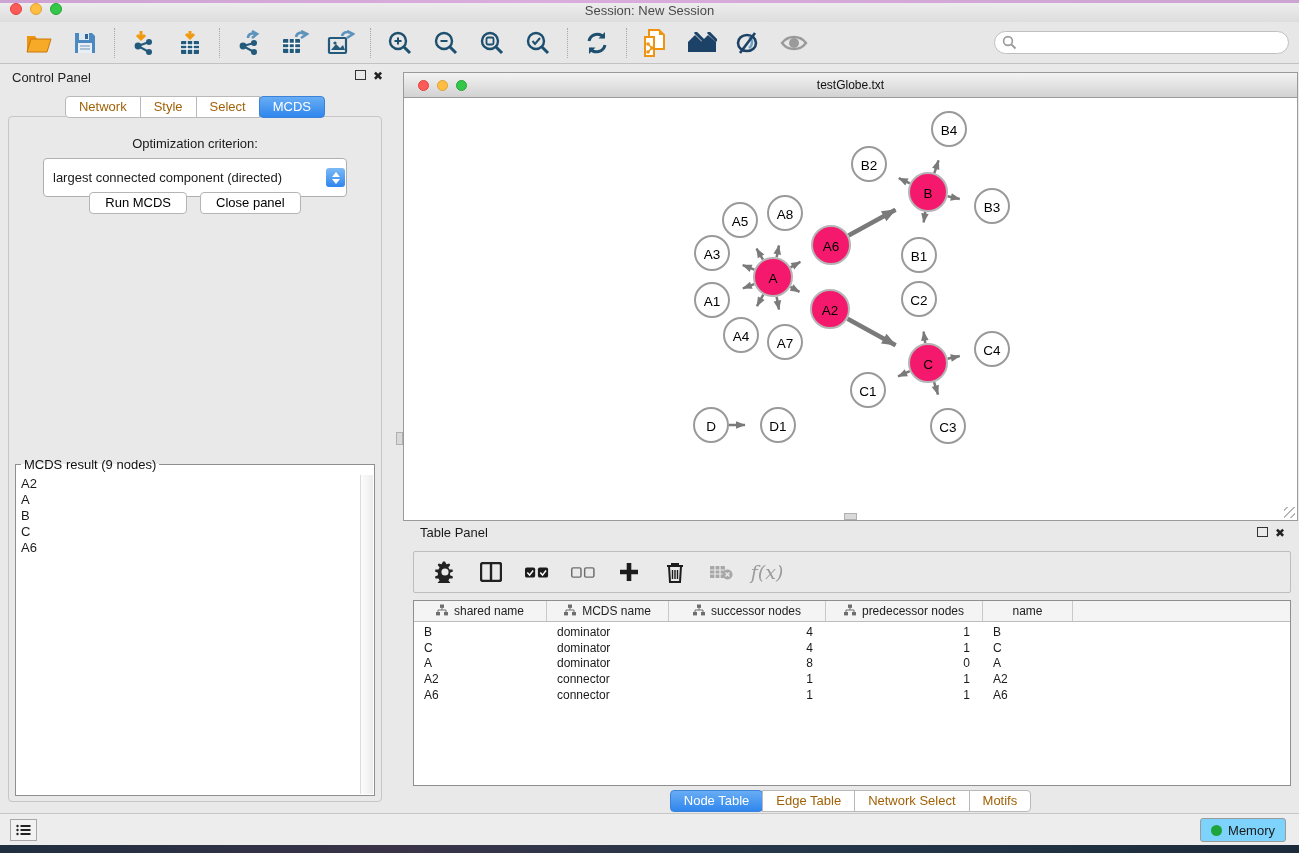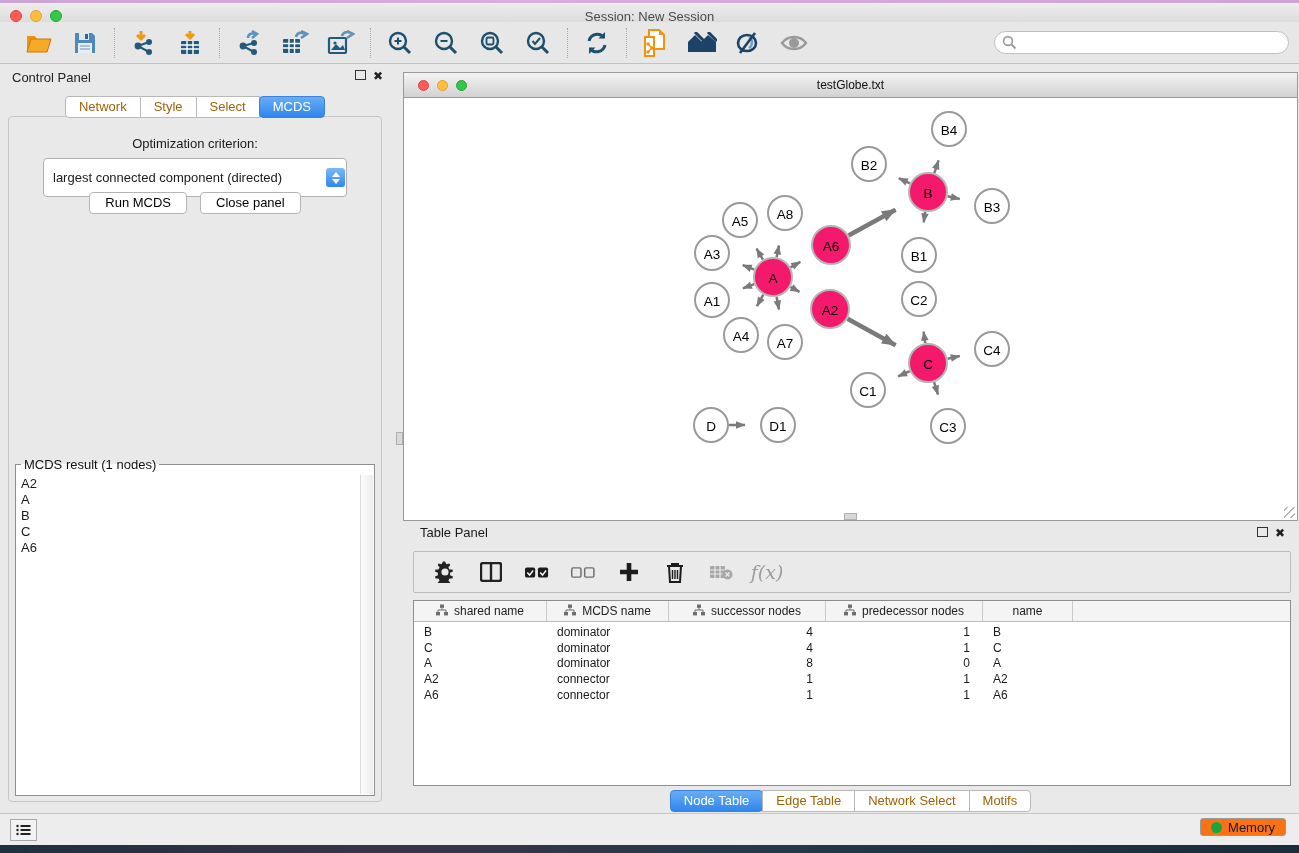--- a/index.html
+++ b/index.html
@@ -7,21 +7,21 @@
   .screen {
     position:relative; width:1299px; height:853px; overflow:hidden;
     background:#e9e9e9; font-family:"Liberation Sans","DejaVu Sans",sans-serif;
     color:#1a1a1a; font-size:13px;
   }
   
   .top-strip { position:absolute; top:0; left:0; right:0; height:3px;
     background:linear-gradient(90deg,#cda3d3,#d9aedd 40%,#cda3d3); }
   .titlebar { position:absolute; top:3px; left:0; right:0; height:27px;
     background:linear-gradient(#ededed,#d7d7d7); border-bottom:1px solid #b5b5b5;
-    display:flex; align-items:center; }
+    display:flex; }
   .lights { display:flex; gap:8px; margin-left:10px; }
   .light { width:12px; height:12px; border-radius:50%; }
   .light.red { background:#fc5b57; border:1px solid #e2423e; }
   .light.yellow { background:#fdbe41; border:1px solid #e0a02e; }
   .light.green { background:#34c84a; border:1px solid #24a436; }
   .titlebar .title { position:absolute; left:0; right:0; text-align:center;
     font-size:13px; color:#4a4a4a; }
   
   .toolbar { position:absolute; top:22px; left:0; right:0; height:42px;
     background:#e7e7e7; border-bottom:1px solid #c2c2c2;
@@ -112,22 +112,22 @@
   .tbody { padding-top:3px; }
   .tr { display:flex; height:15.7px; cursor:default; }
   .td { font-size:12px; padding:0 6px 0 10px; white-space:nowrap; overflow:hidden; }
   .td.num { text-align:right; padding-right:13px; }
   .tp-tabs { position:absolute; left:0; right:0; top:270px; display:flex; justify-content:center; }
   
   .statusbar { position:absolute; left:0; right:0; top:813px; height:32px;
     background:#ededed; border-top:1px solid #c6c6c6; }
   .list-btn { position:absolute; left:10px; top:5px; width:27px; height:22px;
     background:#f2f2f2; border:1px solid #a8a8a8; display:flex; align-items:center; justify-content:center; cursor:pointer; }
-  .memory-btn { position:absolute; right:13px; top:4px; height:18px;
-    background:#f97316; border:1px solid #9a9a9a; border-radius:3px;
+  .memory-btn { position:absolute; right:13px; top:4px; height:24px;
+    background:#7dd3fc; border:1px solid #9a9a9a; border-radius:3px;
     display:flex; align-items:center; gap:6px; padding:0 10px; font-size:13px; cursor:pointer; }
   .mem-dot { width:11px; height:11px; border-radius:50%; }
   .desktop-strip { position:absolute; left:0; right:0; bottom:0; height:8px;
     background:linear-gradient(90deg,#1f2f40,#3a3348 30%,#24384a 60%,#1c2b3b); }
 </style>
 </head>
 <body>
 
 <div class="screen">
   <div class="top-strip"></div>
@@ -315,21 +315,21 @@
         <span class="dd-stepper">
             <span class="tri-up"></span>
             <span class="tri-dn"></span>
           </span>
       </div>
       <div class="cp-buttons">
         <button class="push-btn">Run MCDS</button>
         <button class="push-btn">Close panel</button>
       </div>
       <fieldset class="result-fieldset">
-        <legend>MCDS result (1 nodes)</legend>
+        <legend>MCDS result (9 nodes)</legend>
         <div class="result-list" id="result-list">
             <div class="result-item">A2</div>
             <div class="result-item">A</div>
             <div class="result-item">B</div>
             <div class="result-item">C</div>
             <div class="result-item">A6</div>
           </div>
         <div class="result-scroll"></div>
       </fieldset>
     </div>

